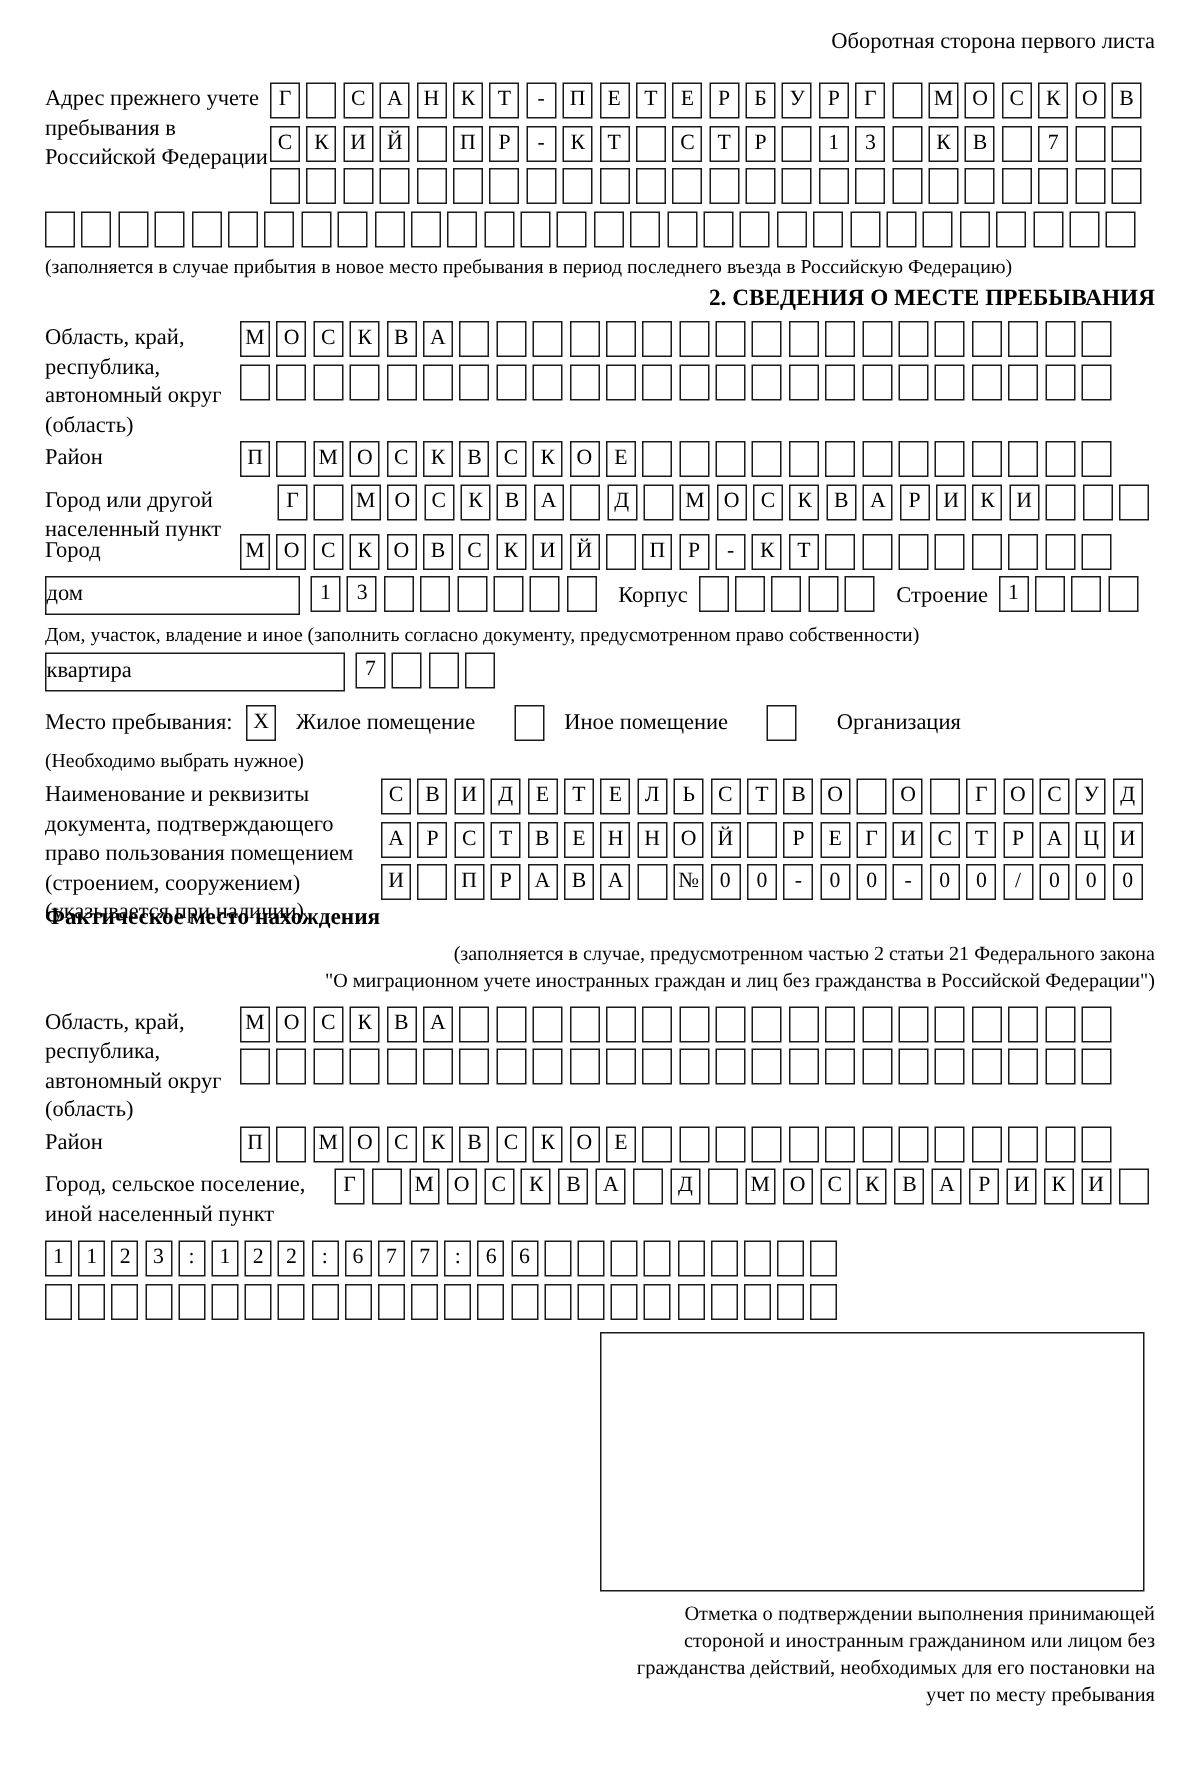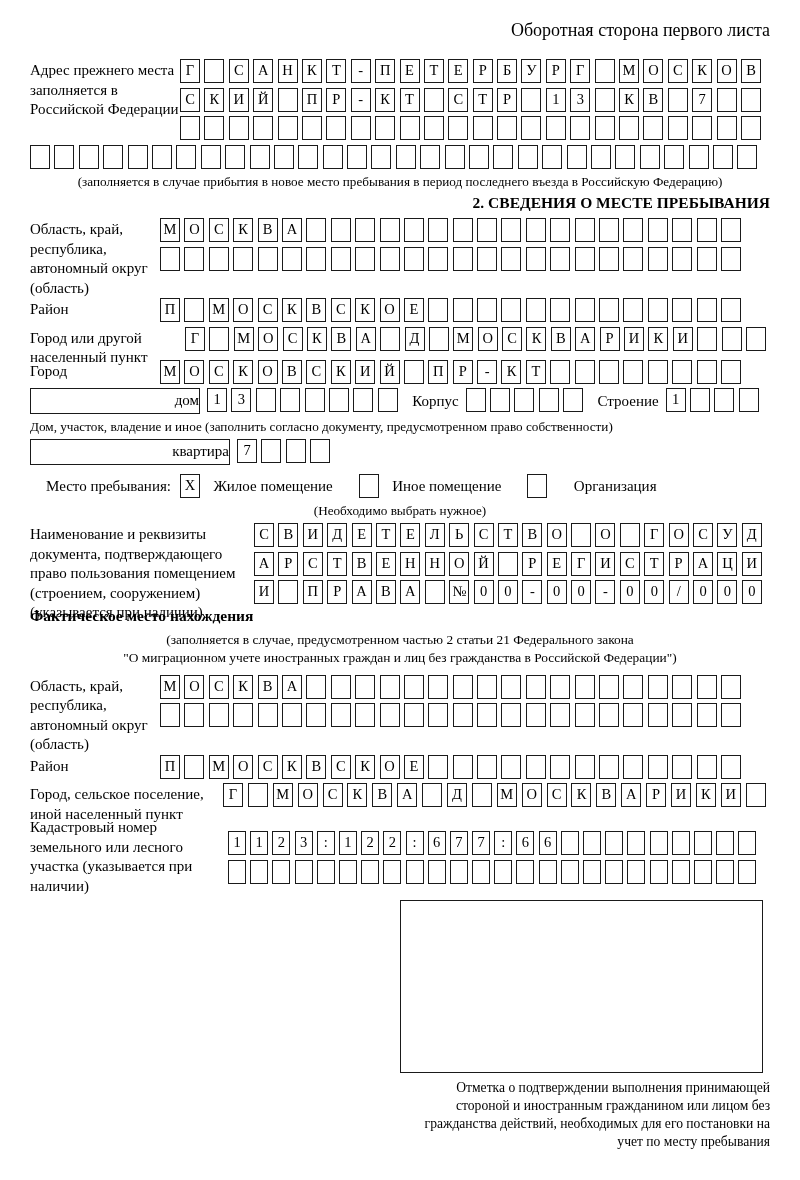--- a/index.html
+++ b/index.html
@@ -1,66 +1,66 @@
 <!DOCTYPE html>
 <html><head>
 <meta charset="utf-8">
 <style>
   html,body{margin:0;padding:0}
   body{width:800px;min-height:1180px;background:#fff;color:#000;
        font-family:"Liberation Serif",serif;font-size:15px}
   .page{padding:14px 30px 0 30px;width:740px;box-sizing:content-box}
-  .hdr-note{text-align:right;font-size:18px;margin:6px 0 18px 0}
+  .hdr-note{text-align:right;font-size:15px;margin:6px 0 18px 0}
   .frow{display:flex;align-items:flex-start}
   .lbl{flex:0 0 auto;line-height:19.5px;padding-top:2px}
   .w-top{width:150px}.w-std{width:130px}.w-city{width:155px}
   .w-acity{width:193px}.w-cad{width:198px}.w-doc{width:224px}
   .rows{flex:0 0 auto}
   .rows.pt15{padding-top:15px}
   .boxes{white-space:nowrap;height:24px;margin-bottom:4.5px;line-height:0}
   .boxes.inline{display:inline-block;vertical-align:top;margin-bottom:0}
   .box{display:inline-block;box-sizing:border-box;width:20px;height:24px;
        border:1.6px solid #1a1a1a;margin-right:4.4px;text-align:center;
        line-height:20px;font-size:14.5px;vertical-align:top;background:#fff}
   .w22 .box{margin-right:4.9px}
   .tight .box{width:18px;margin-right:4.2px}
   .fullrow{margin-top:0}
   .note{font-size:13.2px;line-height:17px;margin:1px 0 4px 0}
-  .center{text-align:center}
+  .center{}
   .sec-title{font-weight:bold;font-size:15.5px;text-align:right;margin:2px 0 6px 0}
   .inlrow{white-space:nowrap;margin-bottom:3px;height:27px}
   .lblbox{display:inline-block;box-sizing:border-box;border:1.6px solid #1a1a1a;
-          height:26px;line-height:23px;text-align:right;vertical-align:top;
+          height:26px;line-height:23px;text-align:left;vertical-align:top;
           font-size:15px;background:#fff}
   .lblbox.dom{width:170px;margin-right:7px}
   .lblbox.kvart{width:200px;margin-right:7px}
   .inl-lbl{display:inline-block;vertical-align:top;line-height:26px;margin:0 7px 0 10px}
-  .stayrow{white-space:nowrap;margin:8px 0 2px 16px;height:26px}
+  .stayrow{white-space:nowrap;margin:8px 0 2px 0;height:26px}
   .stayrow .lead{display:inline-block;vertical-align:top;line-height:24px;margin-right:9px}
   .stayrow .boxes{display:inline-block;vertical-align:top;margin-bottom:0}
   .stayrow .opt{display:inline-block;vertical-align:top;line-height:24px;margin:0 26px 0 9px}
   .stayrow .opt.last{margin-right:0;margin-left:22px}
   .mb-n8{margin-bottom:-8px}
   .doc-block{margin-bottom:0}
   .fact-title{font-weight:bold;font-size:15.5px;text-align:left;margin:-16px 0 6px 0}
-  .fact-note{font-size:13.4px;line-height:18px;text-align:center;margin:0}
+  .fact-note{font-size:13.4px;line-height:18px;text-align:right;margin:0}
   .fact-note.gap{margin-bottom:8px}
   .stamp-wrap{margin-left:370px;width:370px;text-align:right;margin-top:4px}
   .stamp-box{width:363px;height:173px;border:1.8px solid #1a1a1a;box-sizing:border-box;margin-bottom:6px}
   .stamp-note{font-size:13.6px;line-height:18px}
 </style>
 </head>
 <body>
 
 <div class="page">
 
   <div class="hdr-note">Оборотная сторона первого листа</div>
 
   <div class="frow">
-    <div class="lbl w-top">Адрес прежнего места заполняется в Российской Федерации</div>
+    <div class="lbl w-top">Адрес прежнего учете пребывания в Российской Федерации</div>
     <div class="rows">
       <div class="boxes"><span class="box">Г</span><span class="box"></span><span class="box">С</span><span class="box">А</span><span class="box">Н</span><span class="box">К</span><span class="box">Т</span><span class="box">-</span><span class="box">П</span><span class="box">Е</span><span class="box">Т</span><span class="box">Е</span><span class="box">Р</span><span class="box">Б</span><span class="box">У</span><span class="box">Р</span><span class="box">Г</span><span class="box"></span><span class="box">М</span><span class="box">О</span><span class="box">С</span><span class="box">К</span><span class="box">О</span><span class="box">В</span></div>
       <div class="boxes"><span class="box">С</span><span class="box">К</span><span class="box">И</span><span class="box">Й</span><span class="box"></span><span class="box">П</span><span class="box">Р</span><span class="box">-</span><span class="box">К</span><span class="box">Т</span><span class="box"></span><span class="box">С</span><span class="box">Т</span><span class="box">Р</span><span class="box"></span><span class="box">1</span><span class="box">3</span><span class="box"></span><span class="box">К</span><span class="box">В</span><span class="box"></span><span class="box">7</span><span class="box"></span><span class="box"></span></div>
       <div class="boxes"><span class="box"></span><span class="box"></span><span class="box"></span><span class="box"></span><span class="box"></span><span class="box"></span><span class="box"></span><span class="box"></span><span class="box"></span><span class="box"></span><span class="box"></span><span class="box"></span><span class="box"></span><span class="box"></span><span class="box"></span><span class="box"></span><span class="box"></span><span class="box"></span><span class="box"></span><span class="box"></span><span class="box"></span><span class="box"></span><span class="box"></span><span class="box"></span></div>
     </div>
   </div>
   <div class="boxes fullrow"><span class="box"></span><span class="box"></span><span class="box"></span><span class="box"></span><span class="box"></span><span class="box"></span><span class="box"></span><span class="box"></span><span class="box"></span><span class="box"></span><span class="box"></span><span class="box"></span><span class="box"></span><span class="box"></span><span class="box"></span><span class="box"></span><span class="box"></span><span class="box"></span><span class="box"></span><span class="box"></span><span class="box"></span><span class="box"></span><span class="box"></span><span class="box"></span><span class="box"></span><span class="box"></span><span class="box"></span><span class="box"></span><span class="box"></span><span class="box"></span></div>
   <div class="note center">(заполняется в случае прибытия в новое место пребывания в период последнего въезда в Российскую Федерацию)</div>
 
   <div class="sec-title">2. СВЕДЕНИЯ О МЕСТЕ ПРЕБЫВАНИЯ</div>
@@ -127,21 +127,20 @@
     <div class="lbl w-std">Район</div>
     <div class="boxes"><span class="box">П</span><span class="box"></span><span class="box">М</span><span class="box">О</span><span class="box">С</span><span class="box">К</span><span class="box">В</span><span class="box">С</span><span class="box">К</span><span class="box">О</span><span class="box">Е</span><span class="box"></span><span class="box"></span><span class="box"></span><span class="box"></span><span class="box"></span><span class="box"></span><span class="box"></span><span class="box"></span><span class="box"></span><span class="box"></span><span class="box"></span><span class="box"></span><span class="box"></span></div>
   </div>
 
   <div class="frow mb-n8">
     <div class="lbl w-acity">Город, сельское поселение, иной населенный пункт</div>
     <div class="boxes w22"><span class="box">Г</span><span class="box"></span><span class="box">М</span><span class="box">О</span><span class="box">С</span><span class="box">К</span><span class="box">В</span><span class="box">А</span><span class="box"></span><span class="box">Д</span><span class="box"></span><span class="box">М</span><span class="box">О</span><span class="box">С</span><span class="box">К</span><span class="box">В</span><span class="box">А</span><span class="box">Р</span><span class="box">И</span><span class="box">К</span><span class="box">И</span><span class="box"></span></div>
   </div>
 
   <div class="frow">
-    <div class="lbl w-cad">Кадастровый номер земельного или лесного участка (указывается при наличии)</div>
     <div class="rows pt15 tight">
       <div class="boxes"><span class="box">1</span><span class="box">1</span><span class="box">2</span><span class="box">3</span><span class="box">:</span><span class="box">1</span><span class="box">2</span><span class="box">2</span><span class="box">:</span><span class="box">6</span><span class="box">7</span><span class="box">7</span><span class="box">:</span><span class="box">6</span><span class="box">6</span><span class="box"></span><span class="box"></span><span class="box"></span><span class="box"></span><span class="box"></span><span class="box"></span><span class="box"></span><span class="box"></span><span class="box"></span></div>
       <div class="boxes"><span class="box"></span><span class="box"></span><span class="box"></span><span class="box"></span><span class="box"></span><span class="box"></span><span class="box"></span><span class="box"></span><span class="box"></span><span class="box"></span><span class="box"></span><span class="box"></span><span class="box"></span><span class="box"></span><span class="box"></span><span class="box"></span><span class="box"></span><span class="box"></span><span class="box"></span><span class="box"></span><span class="box"></span><span class="box"></span><span class="box"></span><span class="box"></span></div>
     </div>
   </div>
 
   <div class="stamp-wrap">
     <div class="stamp-box"></div>
     <div class="stamp-note">Отметка о подтверждении выполнения принимающей стороной и иностранным гражданином или лицом без гражданства действий, необходимых для его постановки на учет по месту пребывания</div>
   </div>

